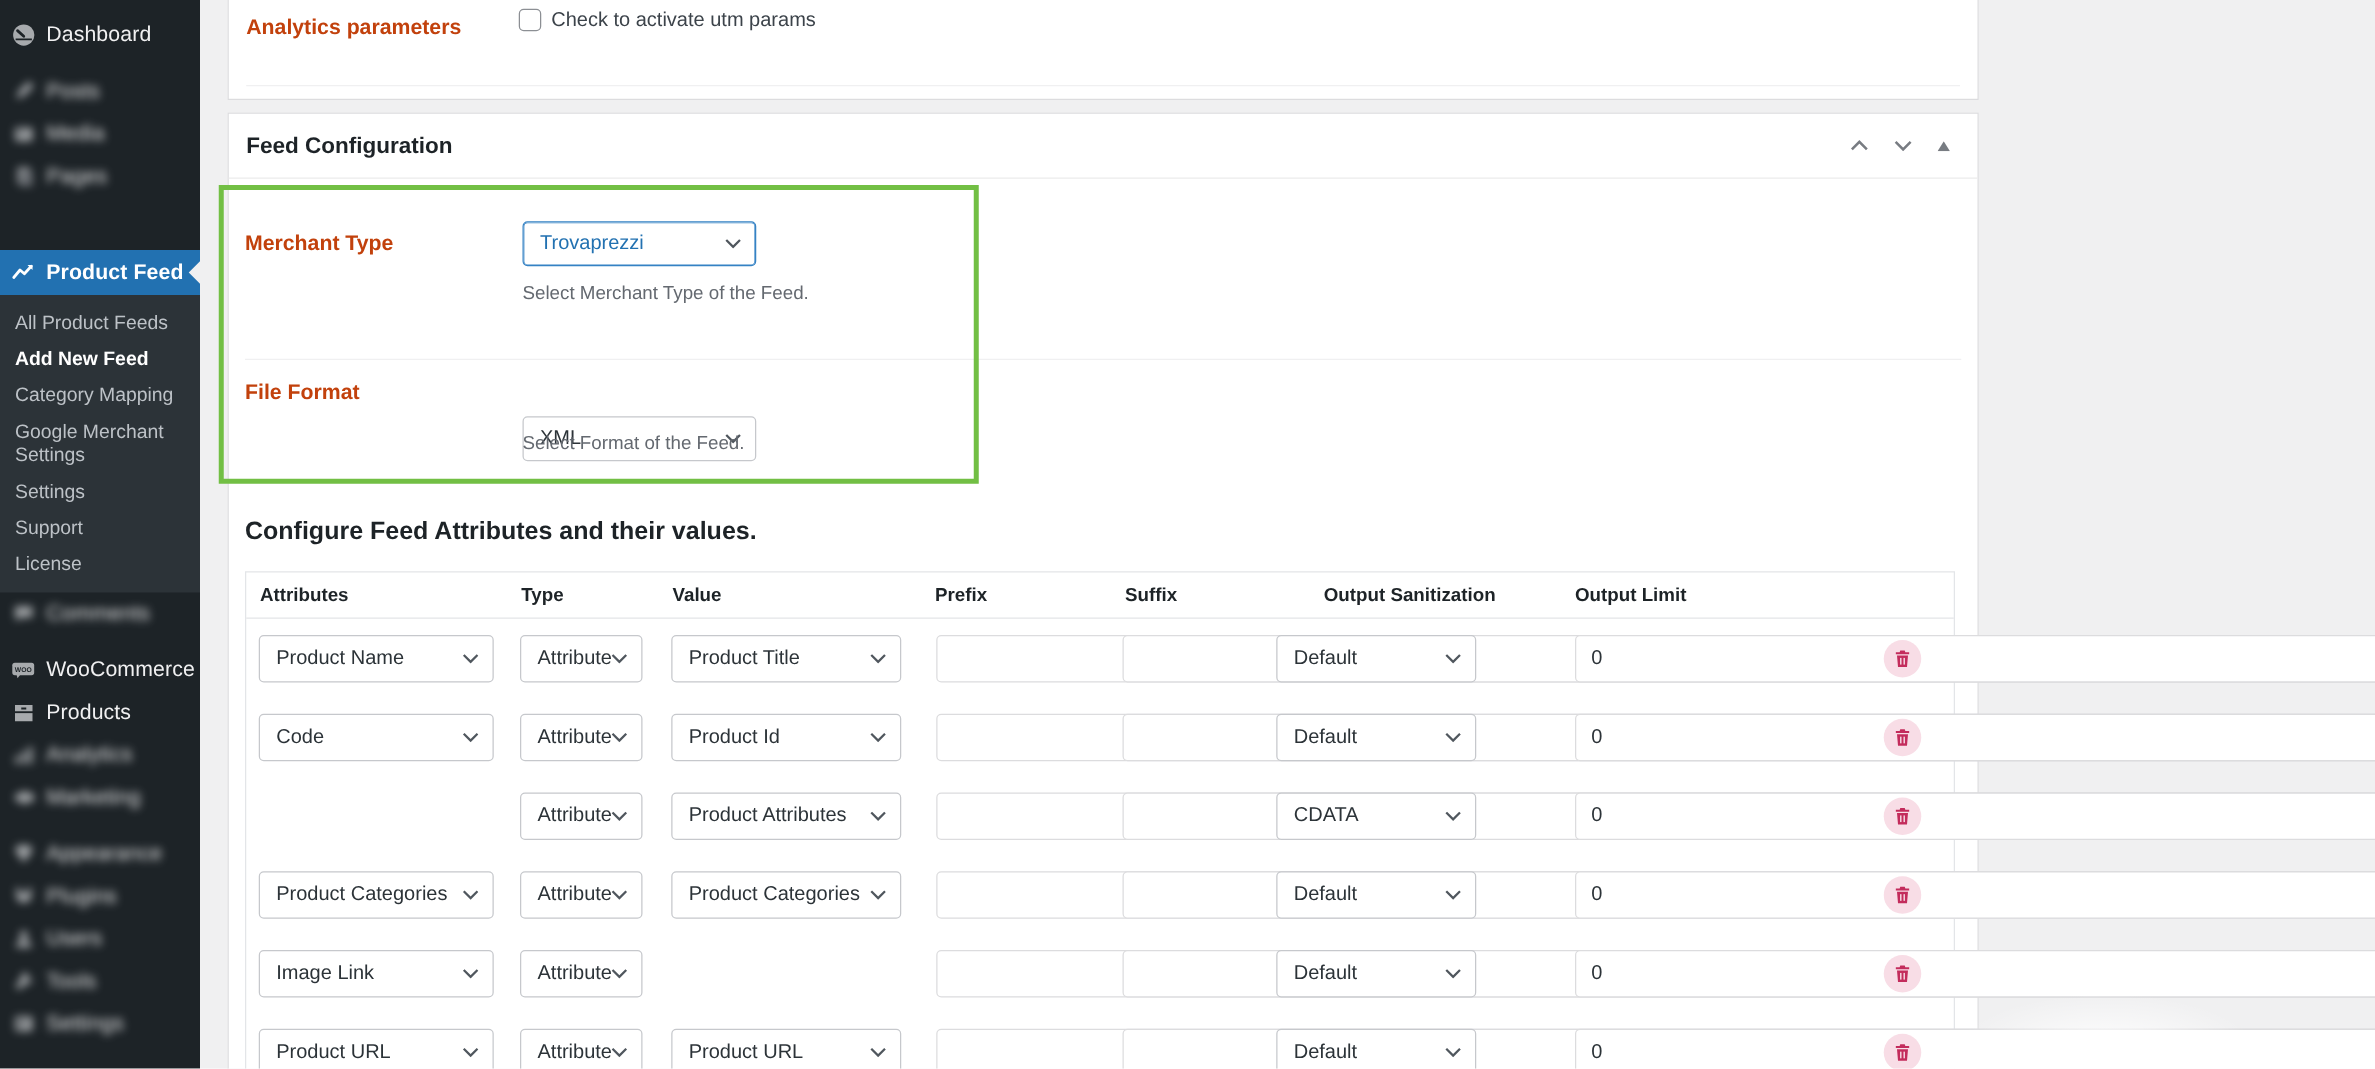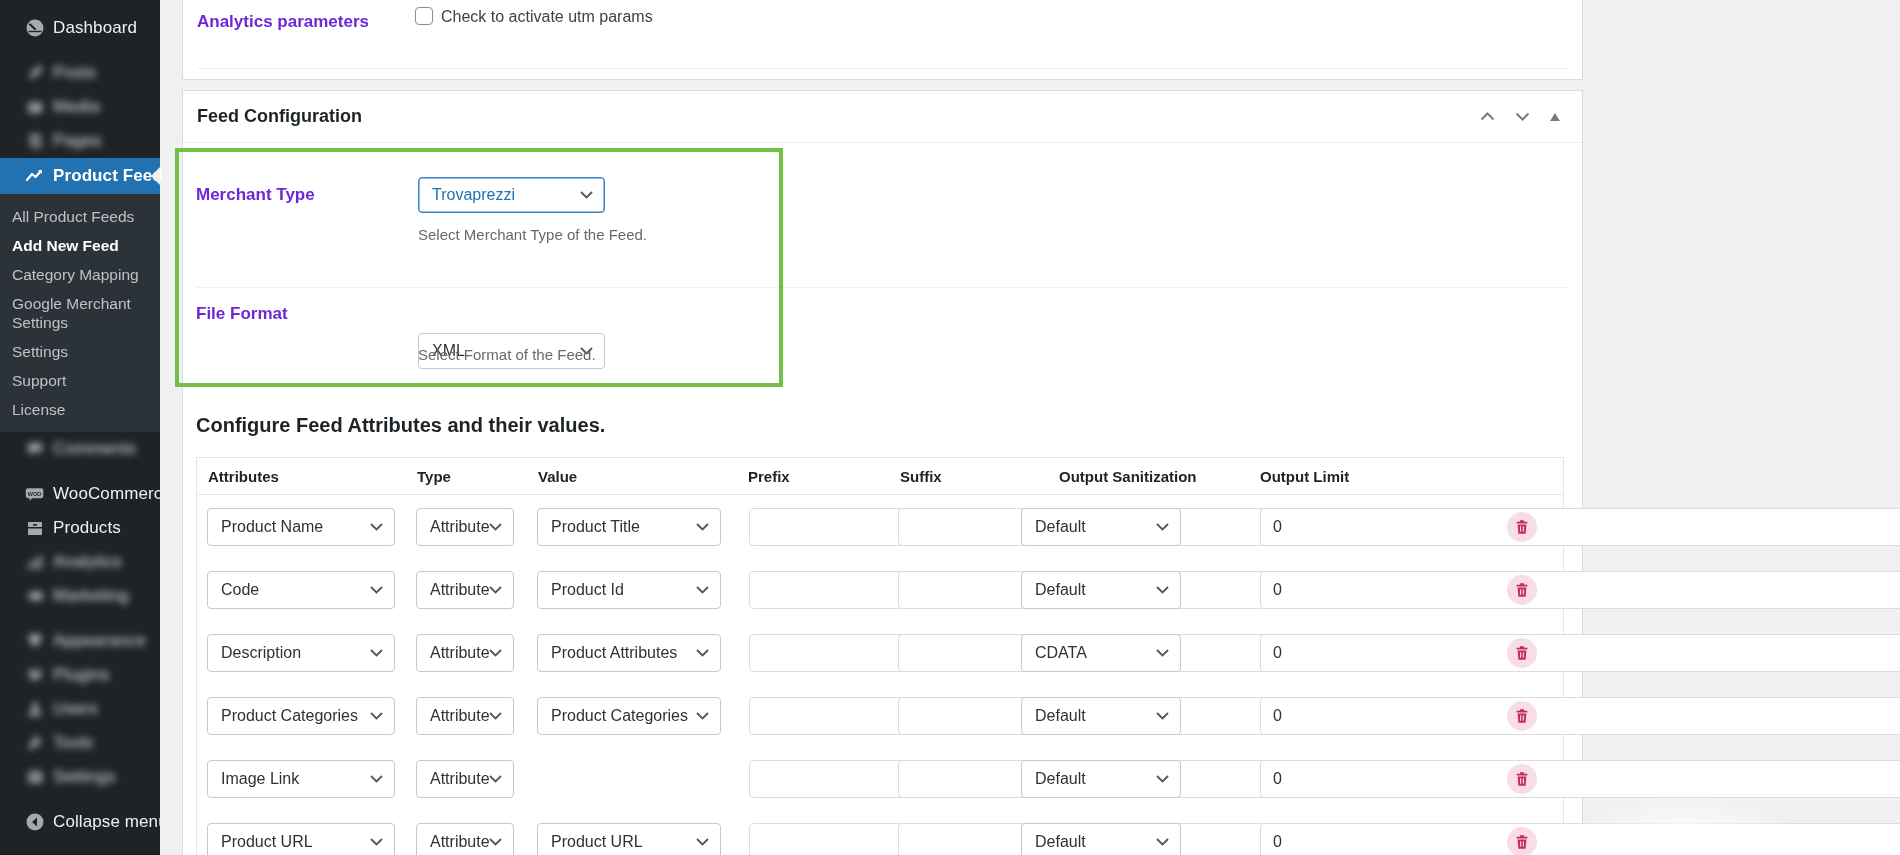--- a/index.html
+++ b/index.html
@@ -3,24 +3,24 @@
 <meta charset="utf-8">
 <style>
   * { margin:0; padding:0; box-sizing:border-box; }
   body { font-family:"Liberation Sans", sans-serif; background:#fff; }
   .stage { position:relative; width:1900px; height:855px; overflow:hidden; background:#f0f0f1; }
 
   
   .sidebar { position:absolute; left:0; top:0; width:160px; height:855px; background:#1d2327; z-index:10; }
   .mgroup { margin-top:11px; }
   .mgroup.first { margin-top:11px; }
-  .mi { position:relative; display:flex; align-items:center; height:34px; padding:0 6px 0 25px; cursor:pointer; }
+  .mi { position:relative; display:flex; align-items:center; height:34px; padding:0 6px 0 9px; cursor:pointer; }
   .mi .mic { width:20px; height:20px; display:flex; align-items:center; justify-content:center; flex:0 0 20px; margin-right:8px; }
   .mi .mil { color:#f0f0f1; font-size:17px; letter-spacing:0.1px; white-space:nowrap; }
-  .mi.active { background:#2271b1; height:36px; }
+  .mi.active { background:#2271b1; height:36px;margin-top:42px; }
   .mi.active .mil { font-weight:700; color:#fff; }
   .mi.blurred { filter:blur(3.5px); opacity:.92; }
   .arrow { position:absolute; right:0; top:50%; transform:translateY(-50%); width:0; height:0;
            border-top:9px solid transparent; border-bottom:9px solid transparent; border-right:9px solid #f0f0f1; }
   .sub { background:#2c3338; padding:8px 0; }
   .si { padding:5px 6px 5px 12px; font-size:15.5px; line-height:19px; color:#bdc2c7; cursor:pointer; max-width:160px; }
   .si.current { color:#fff; font-weight:700; }
 
   
   .card { position:absolute; background:#fff; border:1px solid #dcdcde; }
@@ -29,21 +29,21 @@
   #card1 .checkbox { position:absolute; left:232px; top:15px; }
   #card1 .cblabel { position:absolute; left:258px; top:16px; font-size:16px; color:#3c434a; }
   #card1 .divider { position:absolute; left:14px; right:14px; top:76px; border-top:1px solid #f0f0f1; }
 
   #card2 { left:182px; top:90px; width:1401px; height:810px; }
   .card2-head { position:relative; height:52px; border-bottom:1px solid #ececec; display:flex; align-items:center; padding:0 20px 0 14px; }
   .card2-title { font-size:18px; font-weight:700; color:#1d2327; flex:1; }
   .head-icons { display:flex; align-items:center; gap:16px; }
   .hbtn { background:none; border:none; cursor:pointer; display:flex; align-items:center; padding:2px; }
 
-  .flabel { font-size:17px; font-weight:700; color:#6d28d9; }
+  .flabel { font-size:17px; font-weight:700; color:#c2410c; }
   .checkbox { width:18px; height:18px; border:1.5px solid #8c8f94; border-radius:4px; background:#fff; cursor:pointer; }
 
   
   .highlight-box { position:absolute; left:175px; top:148px; width:608px; height:239px; border:4px solid #72bf44; z-index:6; pointer-events:none; }
 
   
   .abs { position:absolute; }
   .helper { font-size:15px; color:#646970; }
   .hr-line { position:absolute; left:196px; width:1373px; border-top:1px solid #f0f0f1; }
 
@@ -400,28 +400,20 @@
             <span style="display:flex">
               <svg width="16" height="16" viewBox="0 0 24 24">
                 <path fill="#c32c5c" d="M9.3 2h5.4l.7 2.2H20v2.5H4V4.2h4.6zM5.4 8.2h13.2L17.4 22H6.6z"></path>
                 <rect x="9.1" y="11" width="1.7" height="8" fill="#f8dde6"></rect>
                 <rect x="13.2" y="11" width="1.7" height="8" fill="#f8dde6"></rect>
               </svg>
             </span>
           </button>
         </div>
         <div class="trow">
-          <div class="fsel cell c1">
-            <span>Description</span>
-            <span class="chev">
-              <svg width="13" height="8" viewBox="0 0 13 8">
-                <path d="M1 1l5.5 5.5L12 1" stroke="#50575e" stroke-width="1.8" fill="none"></path>
-              </svg>
-            </span>
-          </div>
           <div class="fsel cell c2">
             <span>Attribute</span>
             <span class="chev">
               <svg width="13" height="8" viewBox="0 0 13 8">
                 <path d="M1 1l5.5 5.5L12 1" stroke="#50575e" stroke-width="1.8" fill="none"></path>
               </svg>
             </span>
           </div>
           <div class="fsel cell c3">
             <span>Product Attributes</span>

